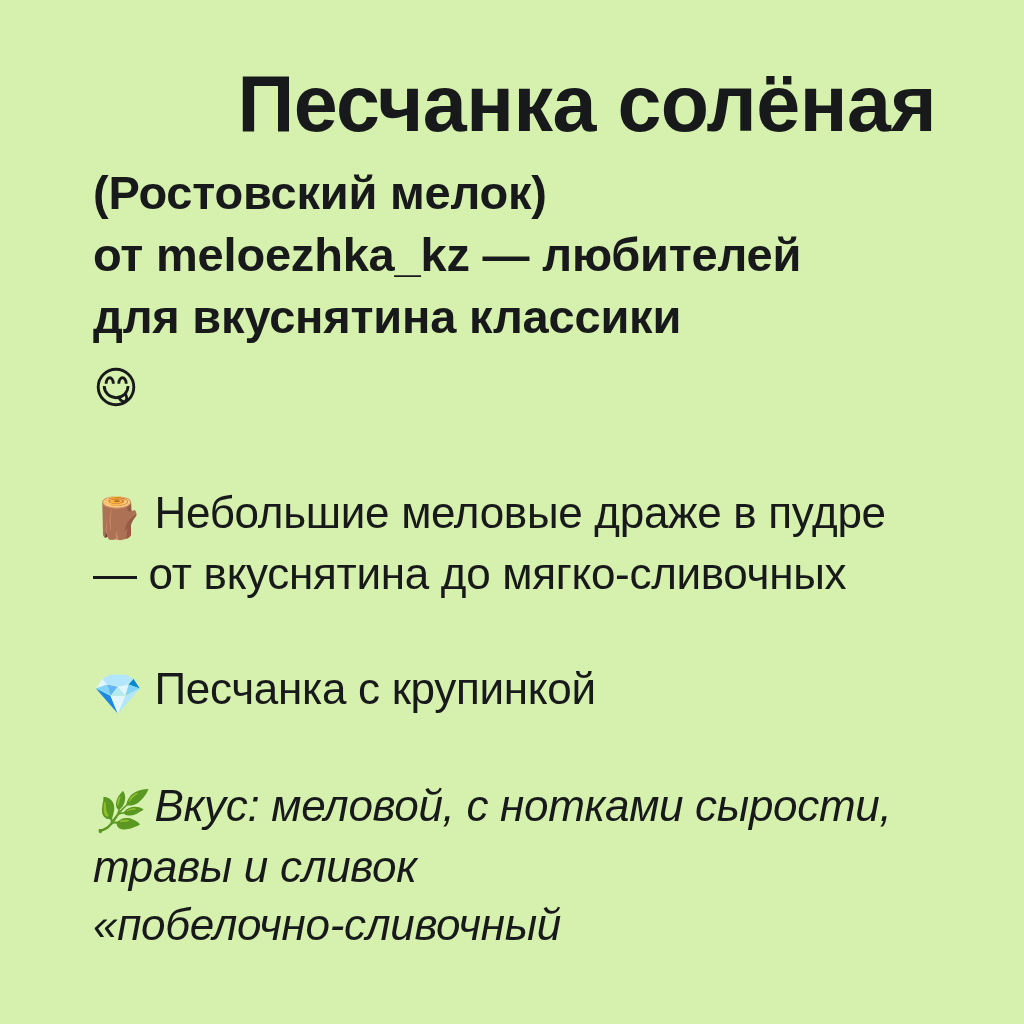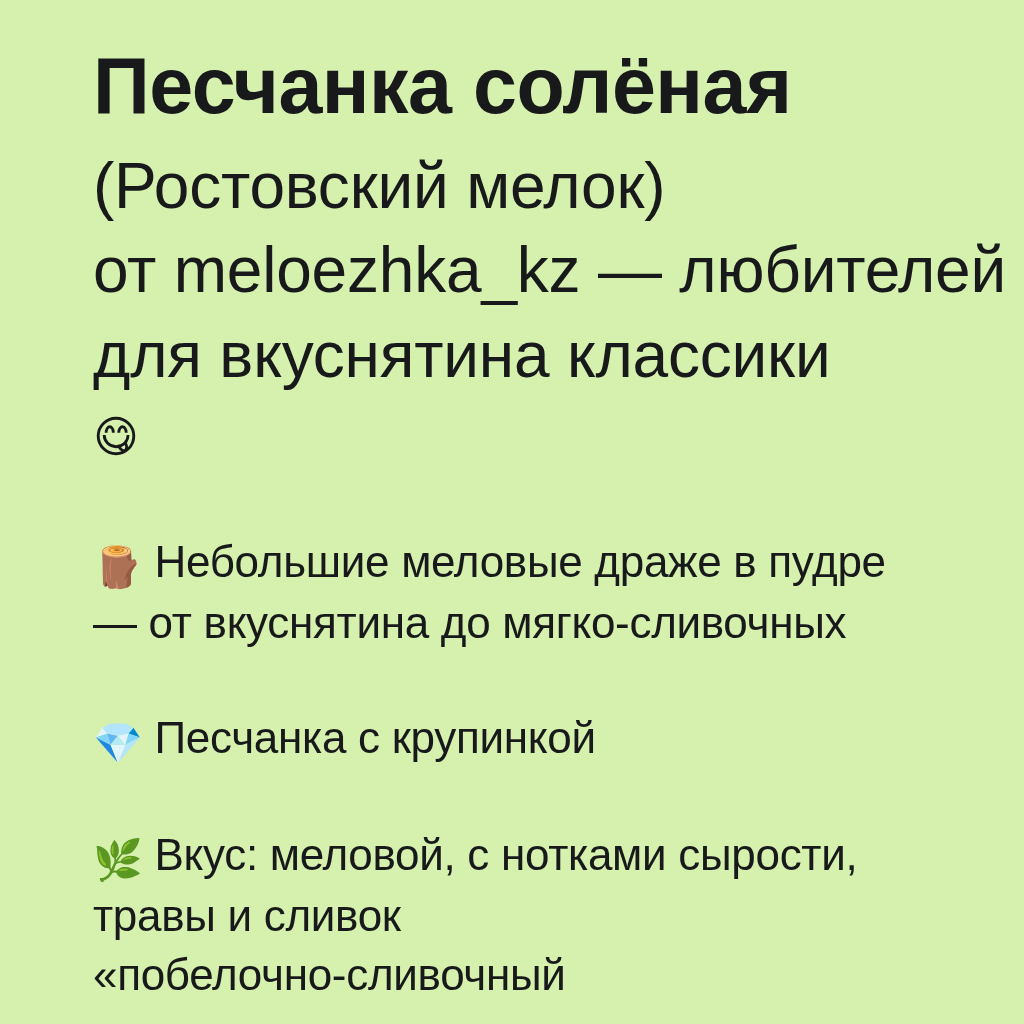--- a/index.html
+++ b/index.html
@@ -22,40 +22,41 @@
     position: relative;
     width: 1024px;
     height: 1024px;
     background: #d6f0ae;
     box-sizing: border-box;
     padding: 0 88px 0 93px;
   }
 
   
   .title-block {
-    padding-top: 44px;
+    padding-top: 62px;
+    text-align: right;
   }
 
   .title {
     font-size: 79px;
     font-weight: 700;
     line-height: 1.06;
     letter-spacing: -0.5px;
     white-space: nowrap;
     margin: 0;
   }
 
   
   .subtitle-block {
     margin-top: 16px;
   }
 
   .subtitle-line {
-    font-size: 64px;
-    font-weight: 400;
+    font-size: 47px;
+    font-weight: 700;
     line-height: 1.32;
     letter-spacing: -0.2px;
     white-space: nowrap;
   }
 
   .emoji-line {
     font-size: 47px;
     line-height: 1.32;
     margin-top: 2px;
   }
@@ -73,20 +74,21 @@
     margin-top: 72px;
   }
 
   .feature {
     margin-bottom: 56px;
     margin-top: 20px;
   }
 
   .feature:last-child {
     margin-bottom: 0;
+    font-style: italic;
   }
 
   .feature-text {
     font-size: 44px;
     font-weight: 400;
     line-height: 1.33;
     letter-spacing: -0.3px;
   }
 
   .feature-text .bullet-emoji {

